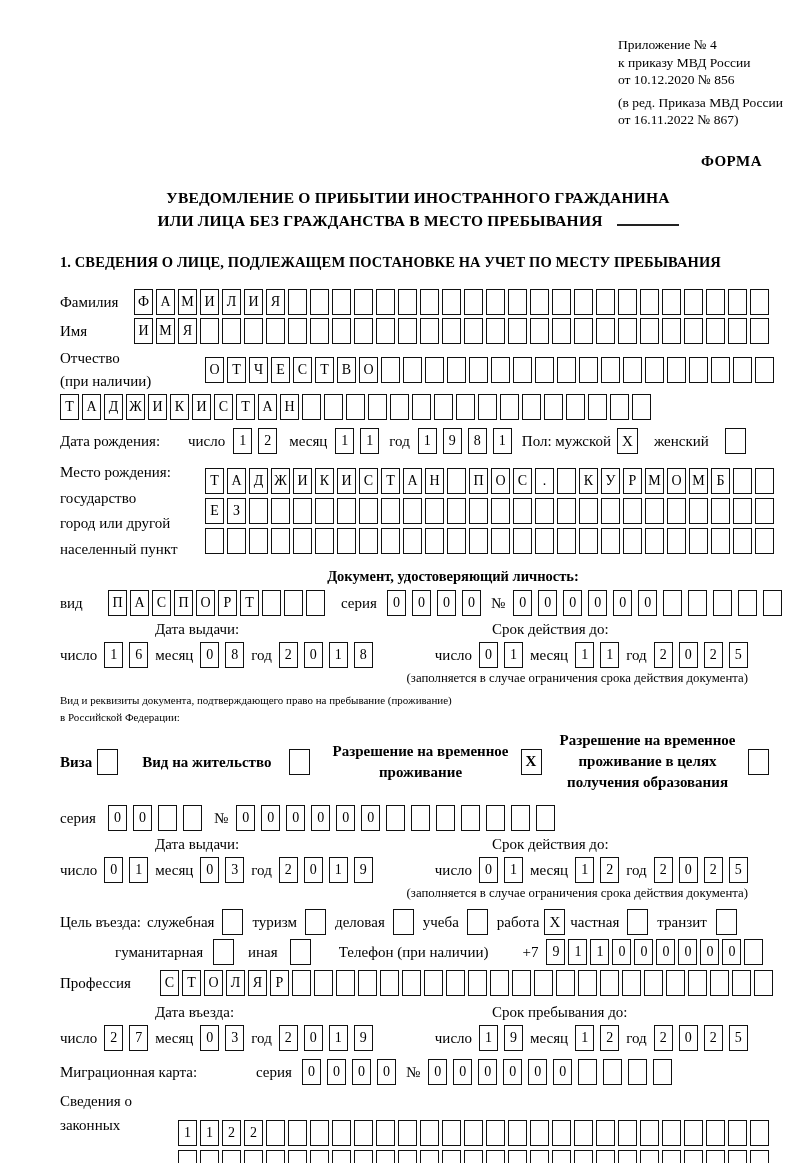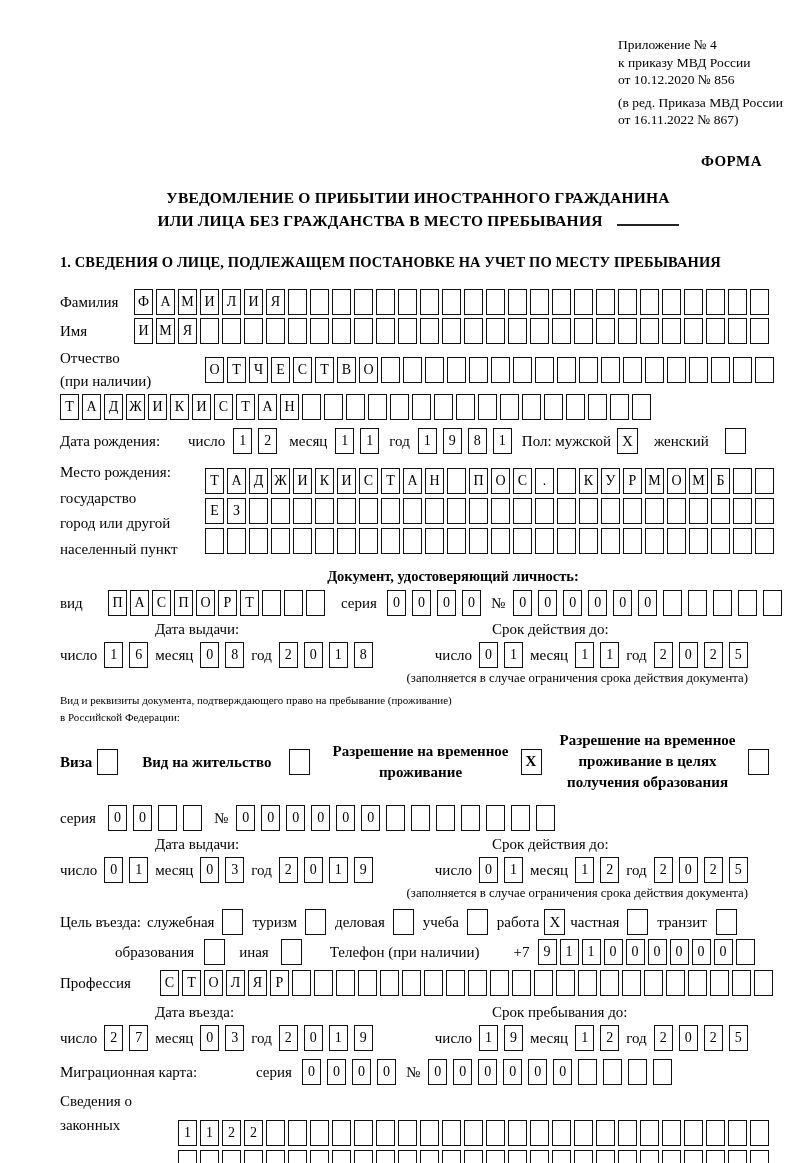--- a/index.html
+++ b/index.html
@@ -513,21 +513,21 @@
     <span class="lbl" style="margin-left:9px;">учеба</span>
     <span class="cb" style="margin-left:8px;"></span>
     <span class="lbl" style="margin-left:9px;">работа</span>
     <span class="cb" style="margin-left:5px;">X</span>
     <span class="lbl" style="margin-left:5px;">частная</span>
     <span class="cb" style="margin-left:8px;"></span>
     <span class="lbl" style="margin-left:9px;">транзит</span>
     <span class="cb" style="margin-left:9px;"></span>
   </div>
   <div class="r" style="margin-top:4px;">
-    <span class="lbl" style="margin-left:55px;">образования</span>
+    <span class="lbl" style="margin-left:55px;">гуманитарная</span>
     <span class="cb" style="margin-left:10px;"></span>
     <span class="lbl" style="margin-left:14px;">иная</span>
     <span class="cb" style="margin-left:12px;"></span>
     <span class="lbl" style="margin-left:28px;text-align:right;">Телефон (при наличии)</span>
     <span class="lbl" style="margin-left:34px;">+7</span>
     <span class="cells" style="margin-left:8px;">
         <span class="cell">9</span>
         <span class="cell">1</span>
         <span class="cell">1</span>
         <span class="cell">0</span>

